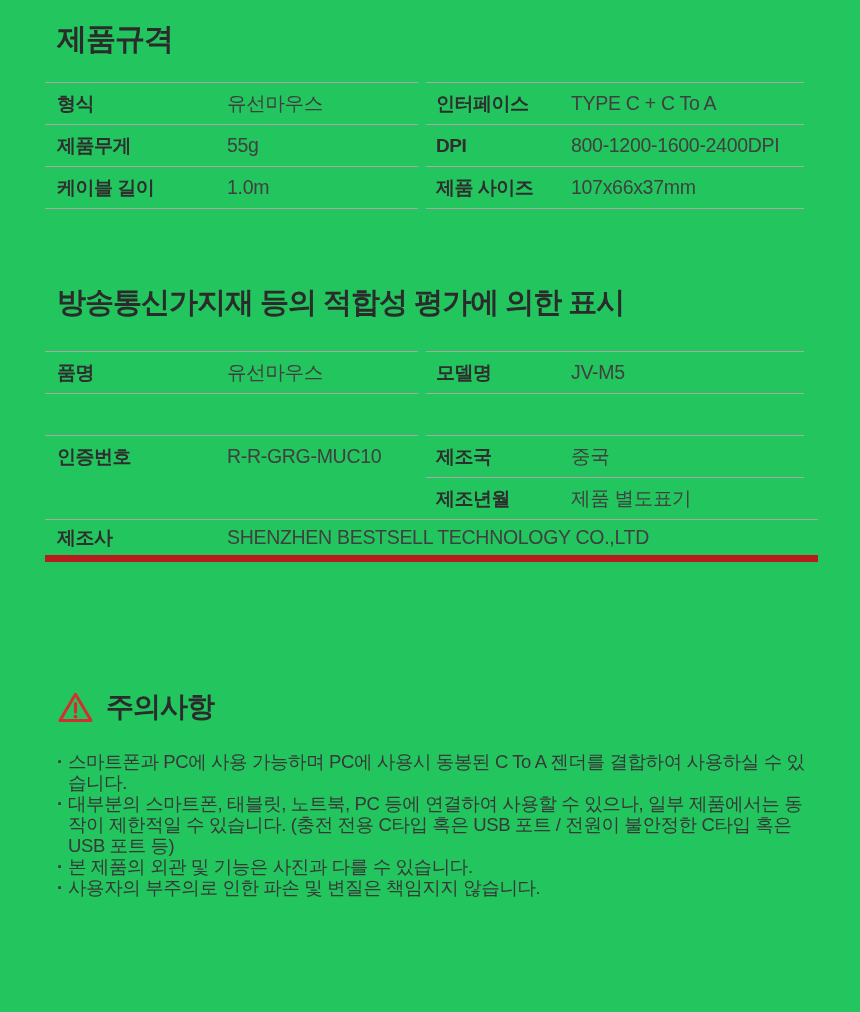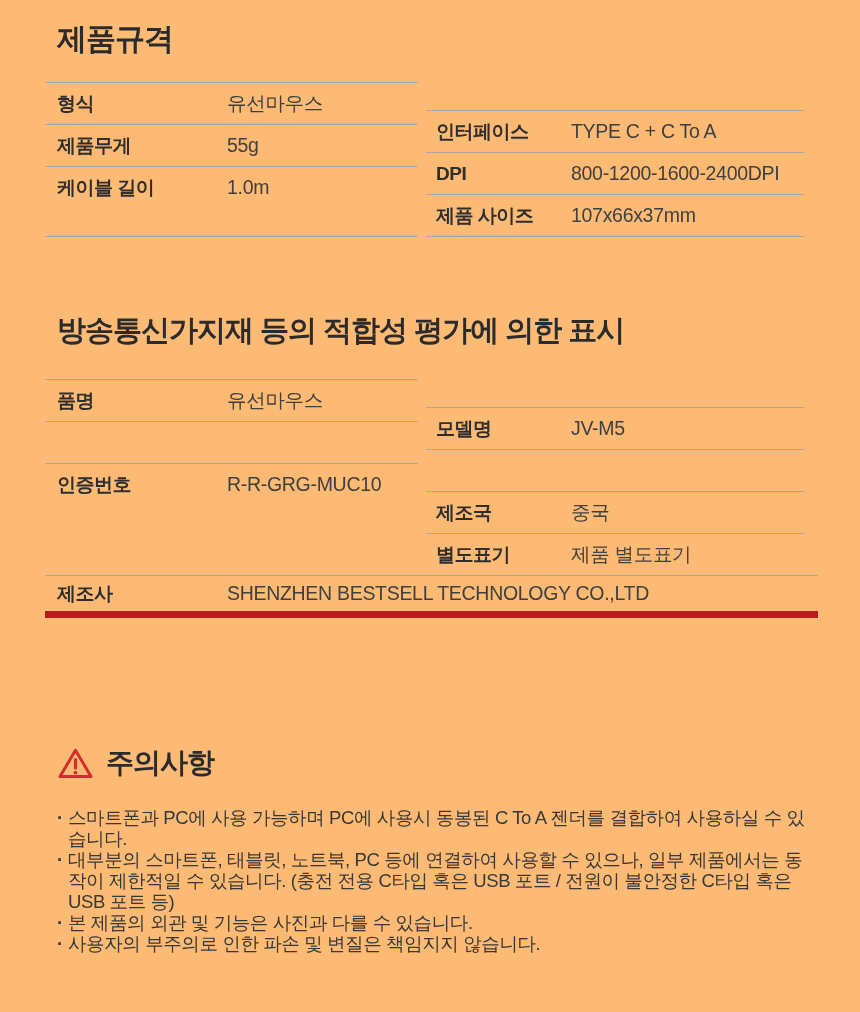--- a/index.html
+++ b/index.html
@@ -4,21 +4,21 @@
 <style>
   html,body{margin:0;padding:0;}
   body{
     font-family:"Liberation Sans","DejaVu Sans",sans-serif;
     background:#f4f4f4;
   }
   .page{
     position:relative;
     width:860px;
     height:1012px;
-    background:#fdba74;
+    background:#22c55e;
     color:#2f2f2f;
     overflow:hidden;
   }
   
   .h-title{
     margin:0;
     padding-left:57px;
     font-size:30px;
     line-height:35px;
     font-weight:800;
@@ -29,21 +29,21 @@
   #compliance-title{padding-top:76px;font-size:29px;}
   
   .tables-row{
     display:flex;
     margin:26px 42px 0 45px;
     gap:8px;
   }
   .tables-row.second{margin-top:31px;}
   .spec-table{border-bottom:1px solid #a8a8a8;}
   .spec-table.left{width:373px;}
-  .spec-table.right{width:378px;margin-top:28px;}
+  .spec-table.right{width:378px;}
   .tables-row.second .spec-table{border-bottom:none;}
   .t-row{
     box-sizing:border-box;
     display:flex;
     align-items:center;
     height:42px;
     border-top:1px solid #a8a8a8;
   }
   .t-label{
     flex:none;
@@ -169,21 +169,21 @@
       </div>
       <div class="t-row">
         <span class="t-label"></span>
         <span class="t-value"></span>
       </div>
       <div class="t-row">
         <span class="t-label">제조국</span>
         <span class="t-value">중국</span>
       </div>
       <div class="t-row">
-        <span class="t-label">별도표기</span>
+        <span class="t-label">제조년월</span>
         <span class="t-value">제품 별도표기</span>
       </div>
     </div>
   </div>
 
   <div class="full-row">
     <span class="t-label">제조사</span>
     <span class="t-value">SHENZHEN BESTSELL TECHNOLOGY CO.,LTD</span>
   </div>
 

